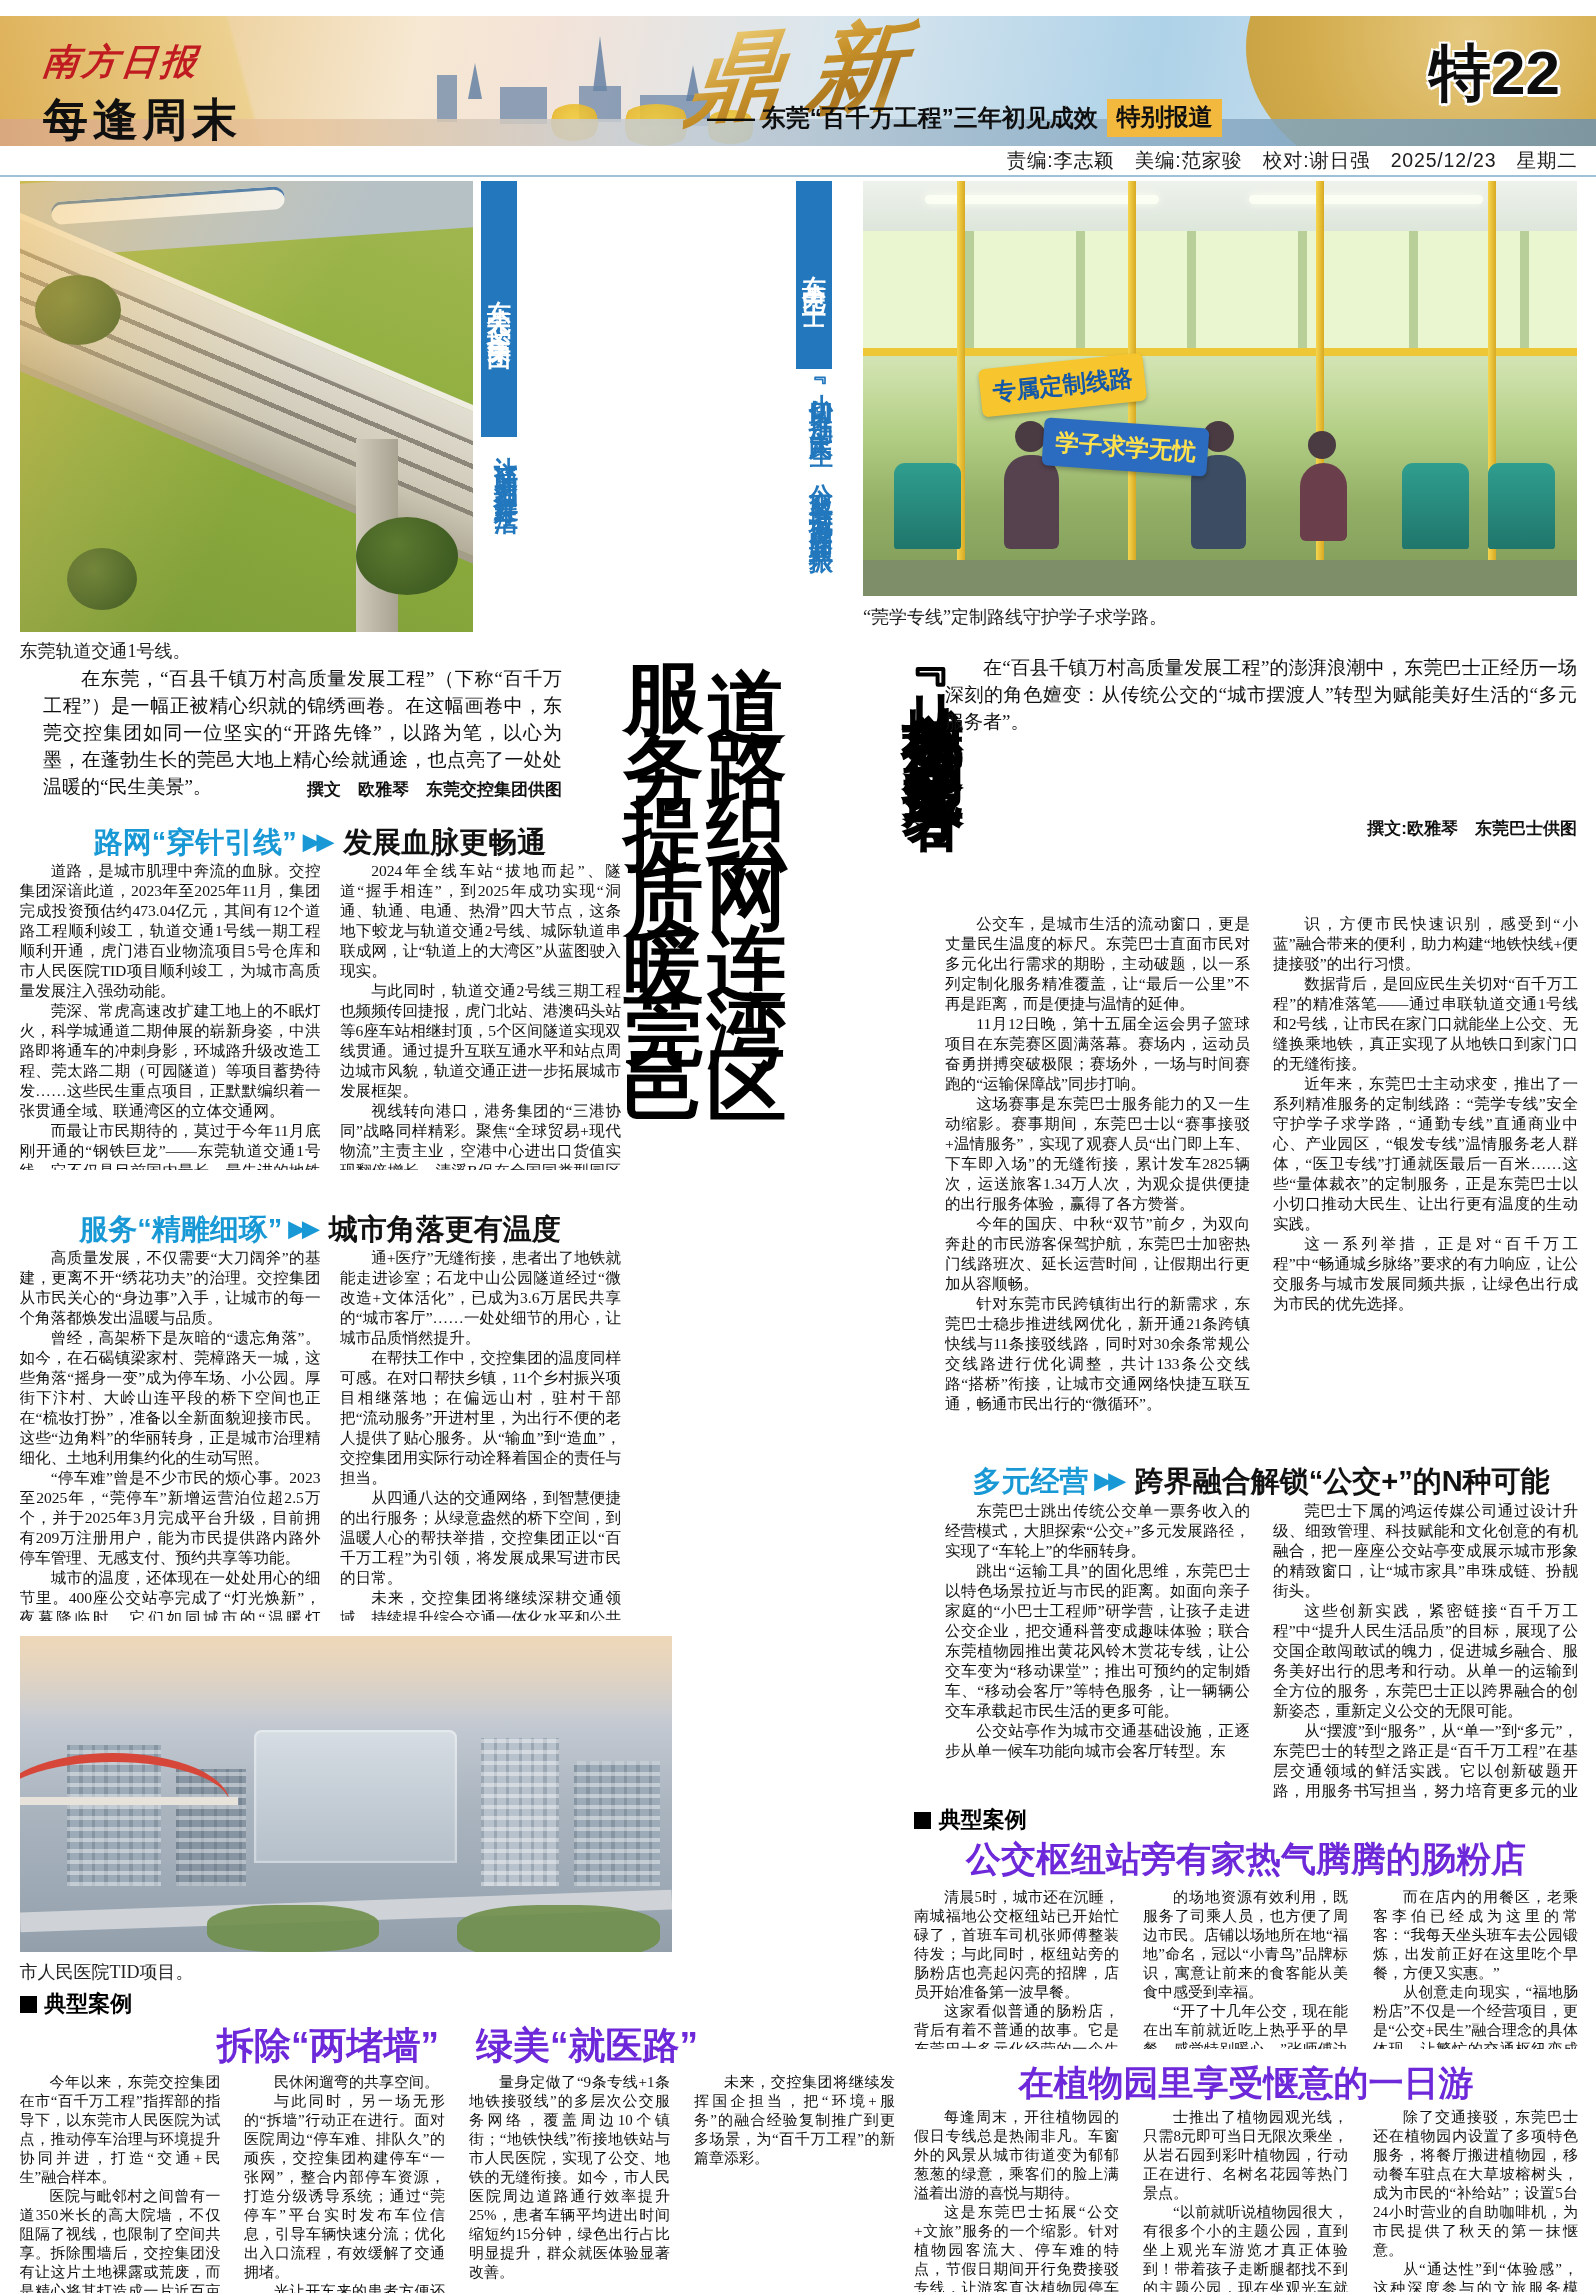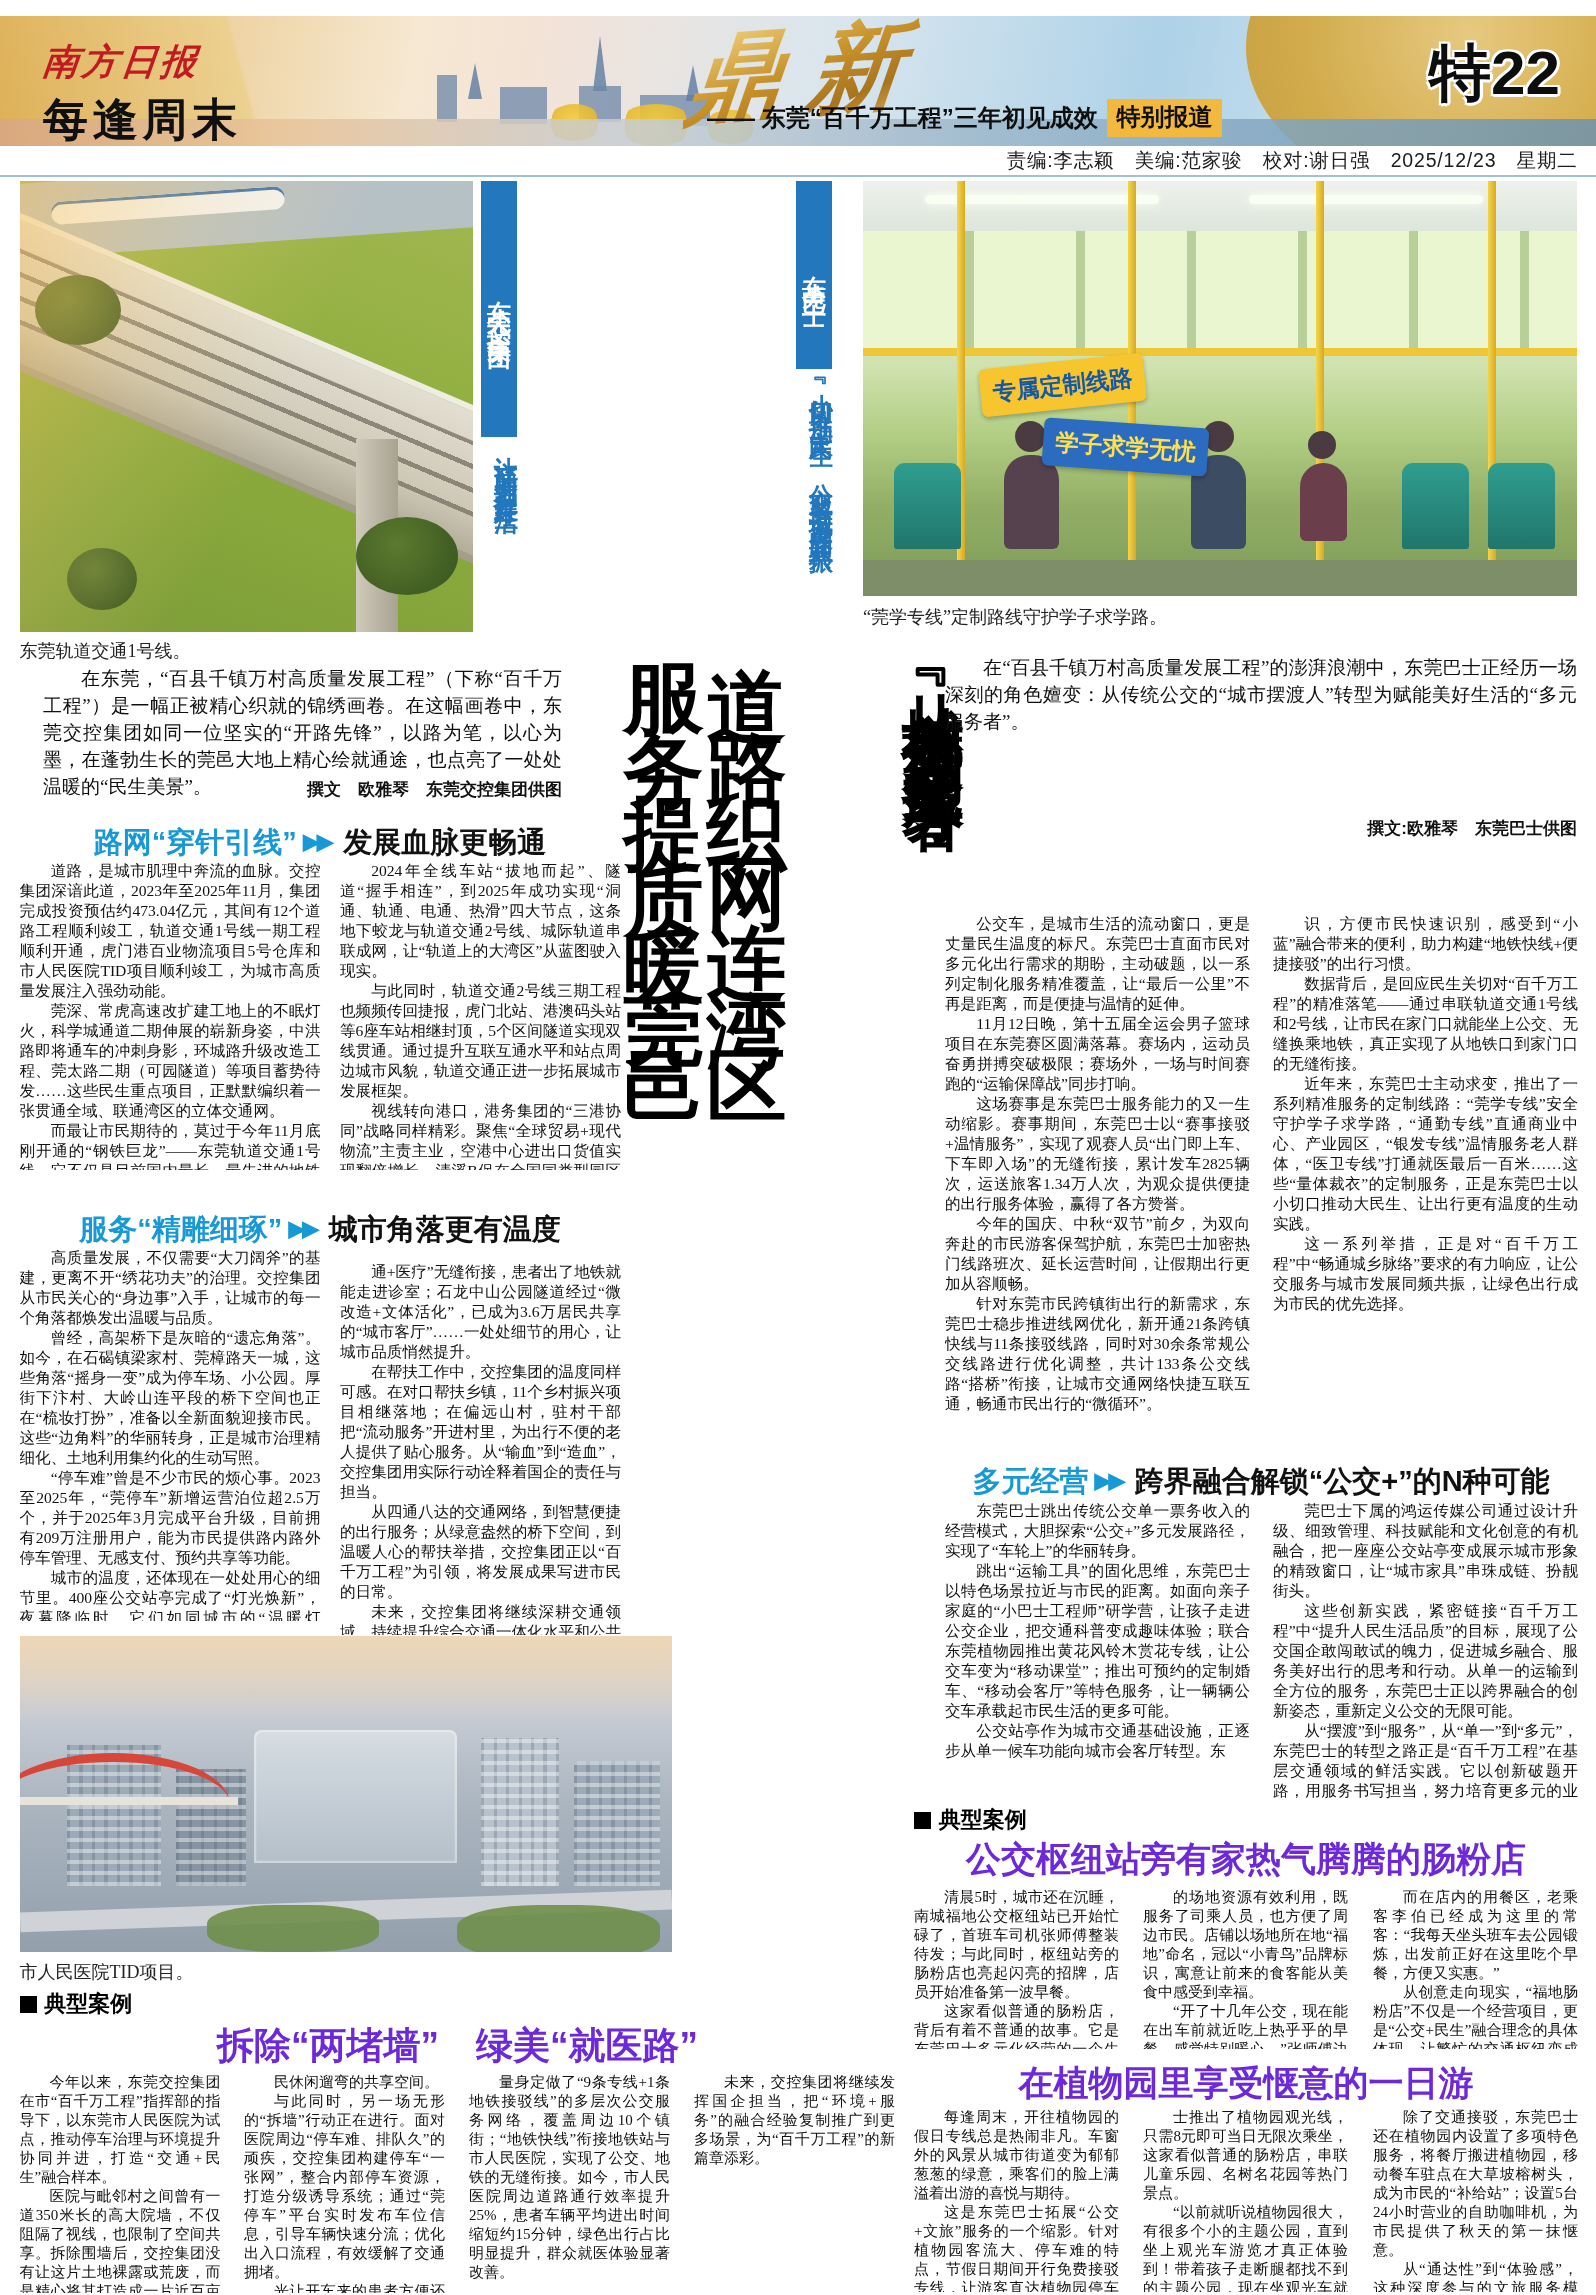--- a/index.html
+++ b/index.html
@@ -180,21 +180,21 @@
 
   <div class="sec-head" style="left:19.5px;top:1210px;width:601px;">
     <span class="sec-blue">服务“精雕细琢”</span><span class="arrows">▶▶</span><span>城市角落更有温度</span>
   </div>
   <div class="body-col" style="left:19.5px;top:1248px;width:301px;height:373px;">
       <p>高质量发展，不仅需要“大刀阔斧”的基建，更离不开“绣花功夫”的治理。交控集团从市民关心的“身边事”入手，让城市的每一个角落都焕发出温暖与品质。</p>
       <p>曾经，高架桥下是灰暗的“遗忘角落”。如今，在石碣镇梁家村、莞樟路天一城，这些角落“摇身一变”成为停车场、小公园。厚街下汴村、大岭山连平段的桥下空间也正在“梳妆打扮”，准备以全新面貌迎接市民。这些“边角料”的华丽转身，正是城市治理精细化、土地利用集约化的生动写照。</p>
       <p>“停车难”曾是不少市民的烦心事。2023至2025年，“莞停车”新增运营泊位超2.5万个，并于2025年3月完成平台升级，目前拥有209万注册用户，能为市民提供路内路外停车管理、无感支付、预约共享等功能。</p>
       <p>城市的温度，还体现在一处处用心的细节里。400座公交站亭完成了“灯光焕新”，夜幕降临时，它们如同城市的“温暖灯塔”，“城市告白”“莞家福”等主题站亭让“城市家具”更具活力；市人民医院TID项目实现了“交</p>
     </div>
-  <div class="body-col" style="left:340px;top:1248px;width:281px;height:373px;margin-top:14px;">
+  <div class="body-col" style="left:340px;top:1248px;width:281px;height:373px;">
       <p>通+医疗”无缝衔接，患者出了地铁就能走进诊室；石龙中山公园隧道经过“微改造+文体活化”，已成为3.6万居民共享的“城市客厅”……一处处细节的用心，让城市品质悄然提升。</p>
       <p>在帮扶工作中，交控集团的温度同样可感。在对口帮扶乡镇，11个乡村振兴项目相继落地；在偏远山村，驻村干部把“流动服务”开进村里，为出行不便的老人提供了贴心服务。从“输血”到“造血”，交控集团用实际行动诠释着国企的责任与担当。</p>
       <p>从四通八达的交通网络，到智慧便捷的出行服务；从绿意盎然的桥下空间，到温暖人心的帮扶举措，交控集团正以“百千万工程”为引领，将发展成果写进市民的日常。</p>
       <p>未来，交控集团将继续深耕交通领域，持续提升综合交通一体化水平和公共交通服务品质，为东莞高质量发展贡献更多“交控力量”——一条条畅通的道路、一项项暖心的服务，终将汇入一座温暖的城。</p>
     </div>
 
   <div id="photo3" class="photo">
     <div class="p3-haze"></div>
     <div class="p3-bldg" style="left:47px;top:109px;width:94px;height:141px;"></div>
     <div class="p3-bldg" style="left:156px;top:133px;width:70px;height:117px;background-color:#8795a3;"></div>
@@ -310,21 +310,21 @@
       <p>而在店内的用餐区，老乘客李伯已经成为这里的常客：“我每天坐头班车去公园锻炼，出发前正好在这里吃个早餐，方便又实惠。”</p>
       <p>从创意走向现实，“福地肠粉店”不仅是一个经营项目，更是“公交+民生”融合理念的具体体现，让繁忙的交通枢纽变成了充满烟火气的生活驿站。</p>
     </div>
 
   <div class="case-head" style="left:914px;top:2060px;width:664px;font-size:35px;">在植物园里享受惬意的一日游</div>
   <div class="case-col" style="left:914px;top:2108px;width:205px;height:184px;">
       <p>每逢周末，开往植物园的假日专线总是热闹非凡。车窗外的风景从城市街道变为郁郁葱葱的绿意，乘客们的脸上满溢着出游的喜悦与期待。</p>
       <p>这是东莞巴士拓展“公交+文旅”服务的一个缩影。针对植物园客流大、停车难的特点，节假日期间开行免费接驳专线，让游客直达植物园停车场，最短13分钟一班。今年国庆前，东莞巴</p>
     </div>
   <div class="case-col" style="left:1143px;top:2108px;width:205px;height:184px;">
-      <p>士推出了植物园观光线，只需8元即可当日无限次乘坐，这家看似普通的肠粉店，串联儿童乐园、名树名花园等热门景点。</p>
+      <p>士推出了植物园观光线，只需8元即可当日无限次乘坐，从岩石园到彩叶植物园，行动正在进行、名树名花园等热门景点。</p>
       <p>“以前就听说植物园很大，有很多个小的主题公园，直到坐上观光车游览才真正体验到！带着孩子走断腿都找不到的主题公园，现在坐观光车就能轻松到达。”陈女士对观光车项目赞不绝口。</p>
     </div>
   <div class="case-col" style="left:1373px;top:2108px;width:205px;height:184px;">
       <p>除了交通接驳，东莞巴士还在植物园内设置了多项特色服务，将餐厅搬进植物园，移动餐车驻点在大草坡榕树头，成为市民的“补给站”；设置5台24小时营业的自助咖啡机，为市民提供了秋天的第一抹惬意。</p>
       <p>从“通达性”到“体验感”，这种深度参与的文旅服务模式，让公交车不再是简单的交通工具，而成为市民日常所需的温情陪伴者和重要参与者。</p>
     </div>
 
 </div>
 
 

